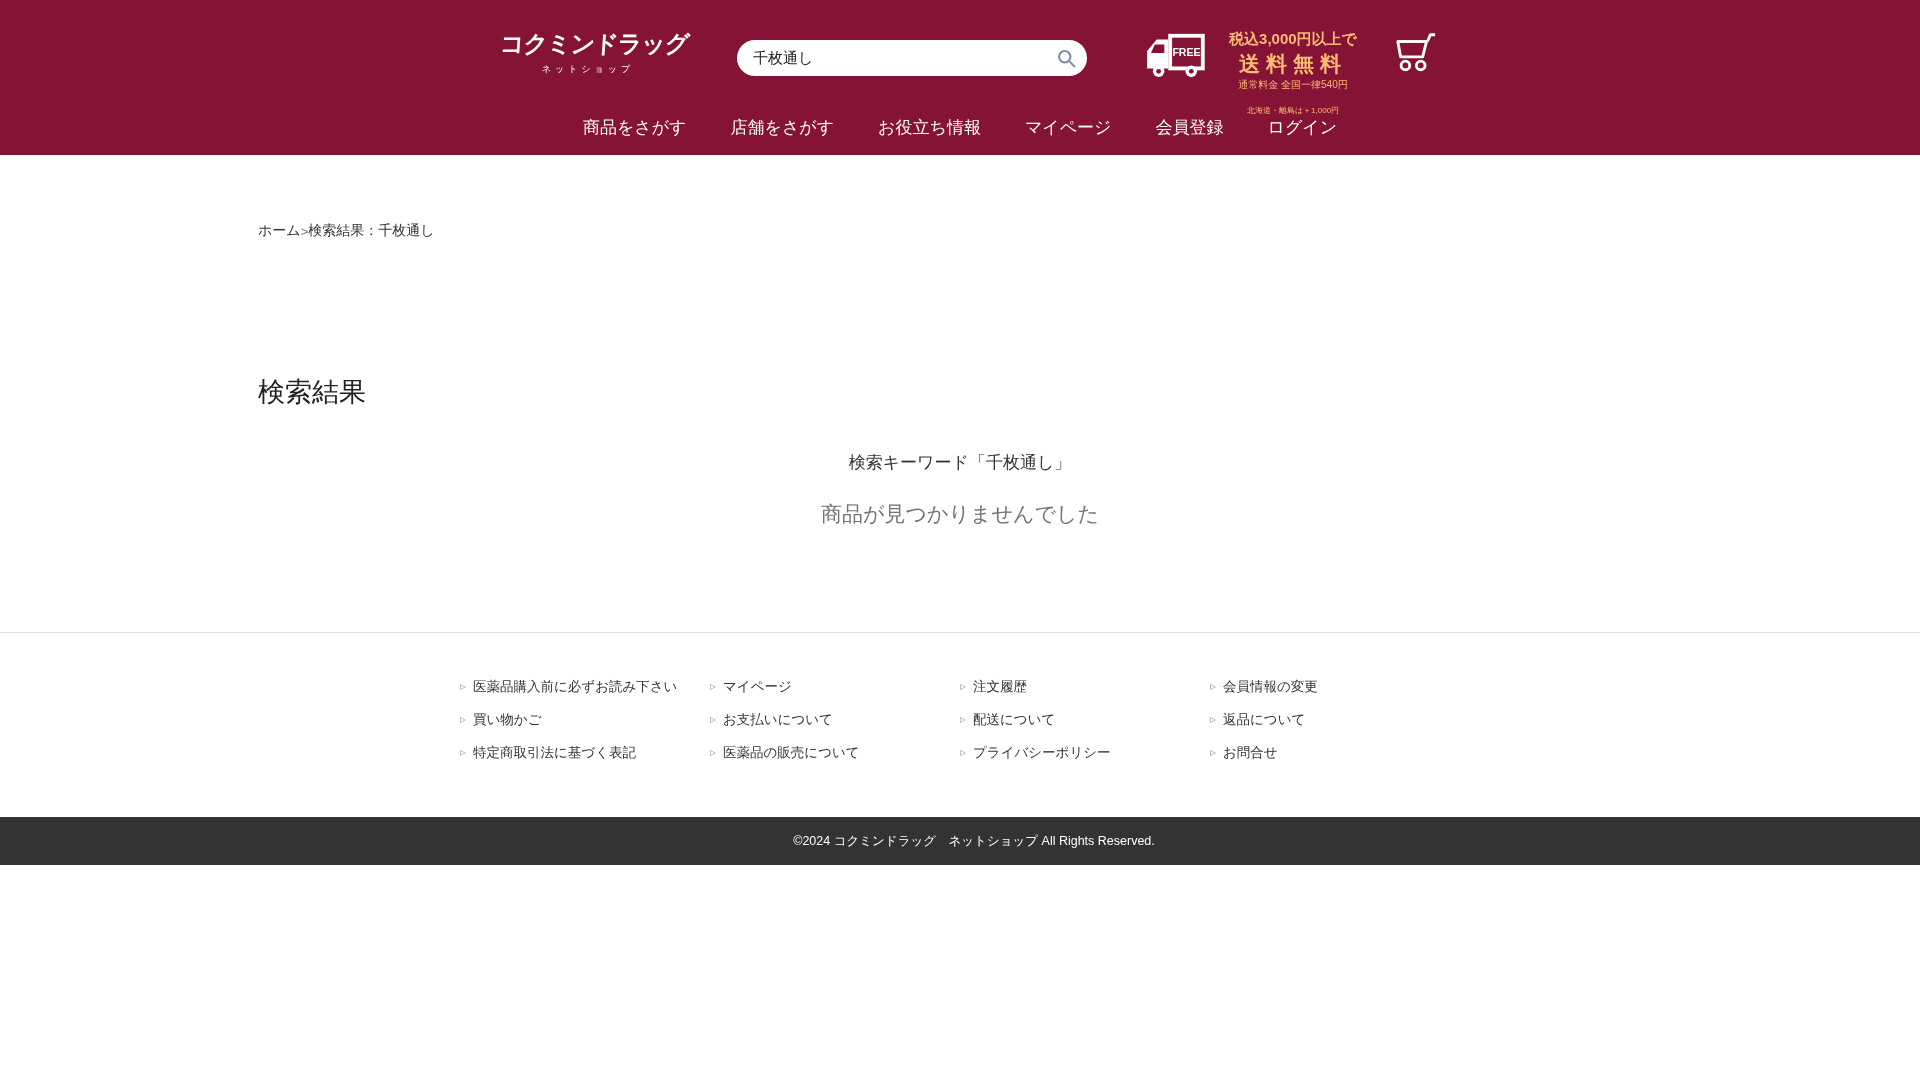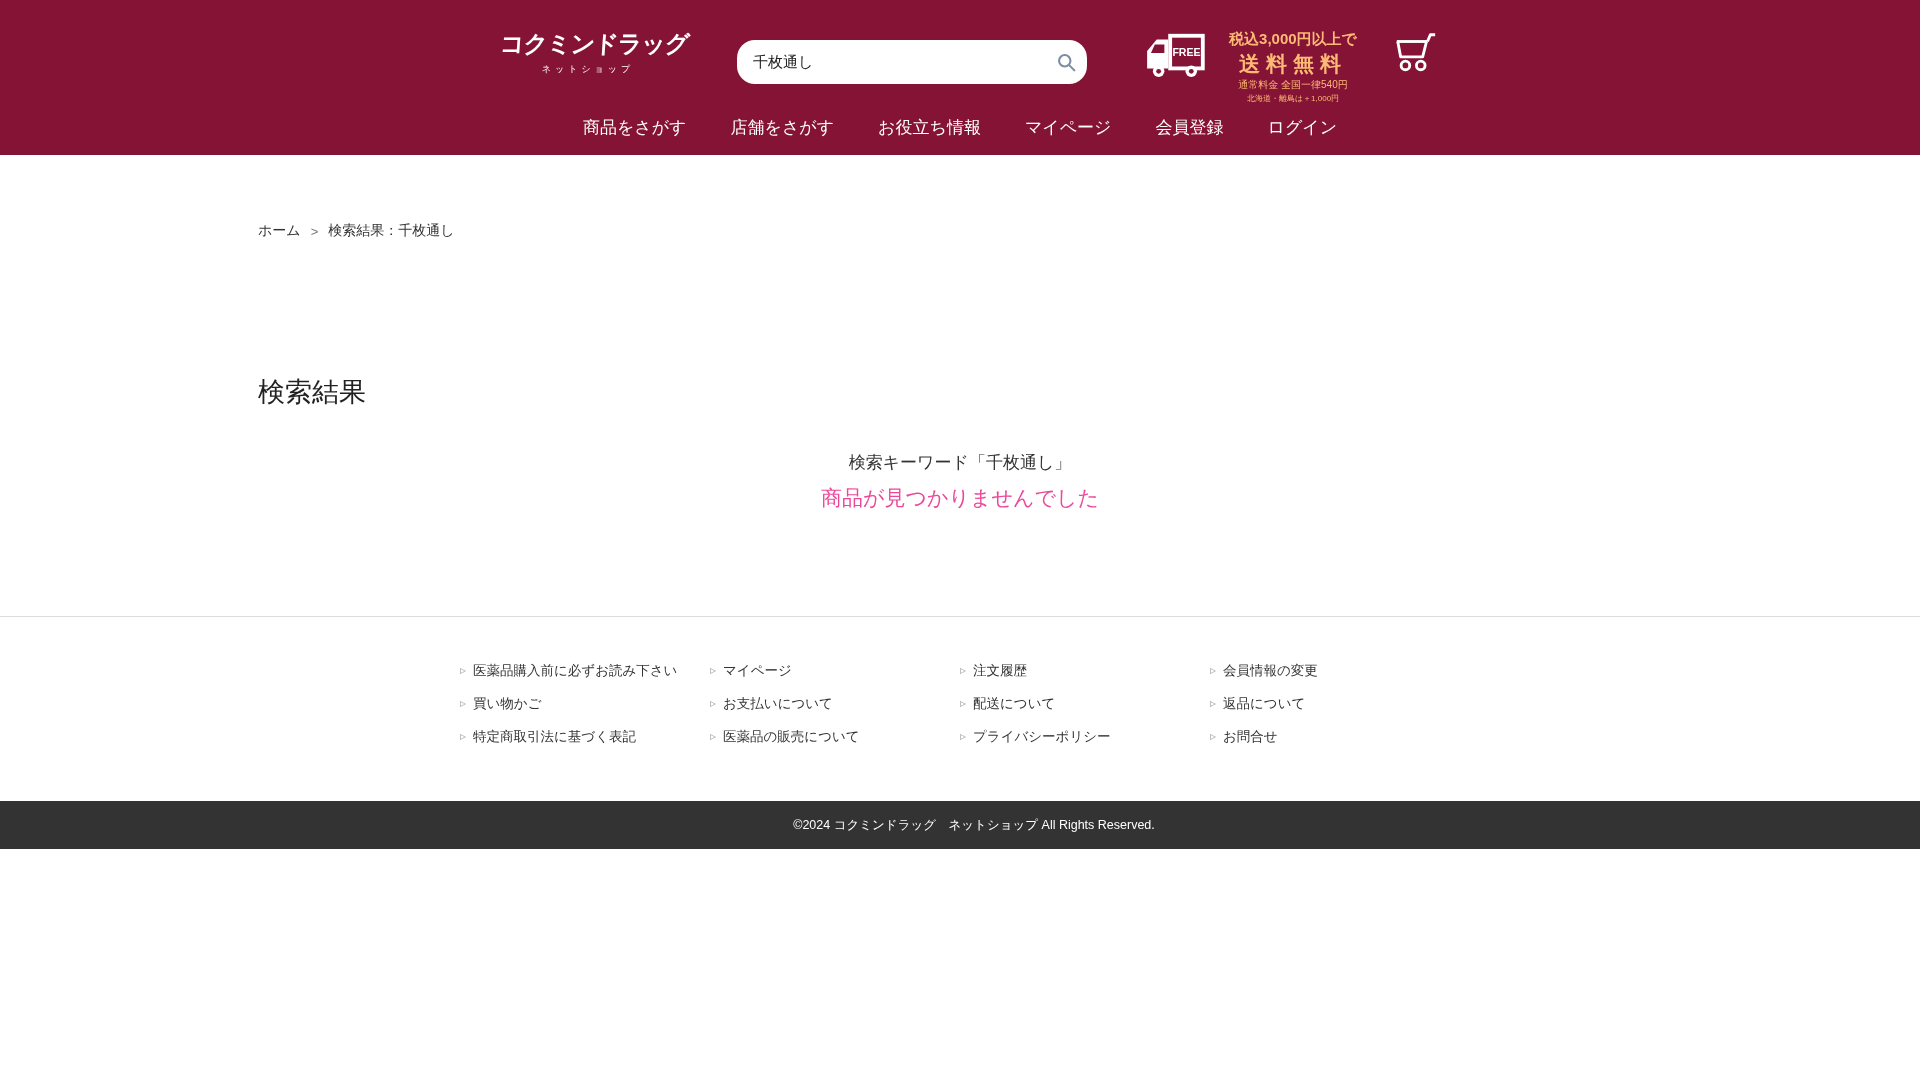--- a/index.html
+++ b/index.html
@@ -7,50 +7,50 @@
     font-family:"Liberation Sans","DejaVu Sans",sans-serif; color:#333; }
 
   
   .header { position:relative; width:1920px; height:155px; background:#851336; }
 
   .logo { position:absolute; left:500px; top:28px; width:176px; text-align:center; cursor:pointer; }
   .logo-title { color:#fff; font-weight:bold; font-size:24px; letter-spacing:-1px;
     transform:skewX(-4deg); white-space:nowrap; }
   .logo-sub { color:#fff; font-size:9px; letter-spacing:4px; margin-top:3px; }
 
-  .searchbox { position:absolute; left:737px; top:40px; width:350px; height:44px;
+  .searchbox { position:absolute; left:737px; top:40px; width:350px; height:36px;
     background:#fff; border-radius:18px; display:flex; align-items:center; padding:0 6px 0 16px; }
   .search-input { flex:1; border:none; outline:none; font-size:15px; color:#222;
     font-family:inherit; background:transparent; }
   .search-btn { border:none; background:transparent; width:30px; height:30px; cursor:pointer;
     display:flex; align-items:center; justify-content:center; }
 
   .shipping { position:absolute; left:1143px; top:30px; display:flex; align-items:flex-start; }
   .ship-text { width:160px; text-align:center; color:#fdba74; margin-left:8px; }
   .ship1 { font-size:15px; font-weight:bold; white-space:nowrap; }
   .ship2 { font-size:21px; font-weight:bold; letter-spacing:6px; margin-top:1px; white-space:nowrap;text-align:center; }
   .ship3 { font-size:10px; margin-top:0; white-space:nowrap; }
-  .ship4 { font-size:8px; margin-top:1px; white-space:nowrap; }
+  .ship4 { font-size:8px; margin-top:13px; white-space:nowrap; }
 
   .cart { position:absolute; left:1392px; top:30px; display:block; cursor:pointer; }
 
   .main-nav { position:absolute; left:0; top:116px; width:1920px;
     display:flex; justify-content:center; gap:44px; }
   .main-nav a { color:#fff; font-size:17px; text-decoration:none; cursor:pointer; white-space:nowrap; }
 
   
   .breadcrumb { margin:67px 0 0 258px; font-size:14px; color:#333;
-    display:flex; align-items:center; gap:10px; }
+    display:flex; align-items:center; }
   .breadcrumb a { color:#333; text-decoration:none; cursor:pointer; }
   .crumb-sep { color:#777; font-size:13px; }
 
   
   .page-title { margin:134px 0 0 258px; font-size:27px; font-weight:400; color:#222; }
   .keyword-line { margin-top:41px; text-align:center; font-size:17px; color:#333; }
-  .no-result { margin-top:10px; text-align:center; font-size:21px; color:#ec4899; }
+  .no-result { margin-top:26px; text-align:center; font-size:21px; color:#737373; }
 
   
   .footer-links { margin-top:104px; border-top:1px solid #ddd; height:185px; padding-top:44px; }
   .footer-grid { width:1000px; margin:0 auto; display:grid;
     grid-template-columns:repeat(4,250px); row-gap:0; }
   .footer-col { display:flex; flex-direction:column; gap:13px; }
   .footer-link { display:flex; align-items:center; height:20px; font-size:13.5px; color:#333;
     text-decoration:none; cursor:pointer; white-space:nowrap; }
   .arrow { color:#aaa; font-size:12px; margin-right:7px; position:relative; top:-1px; }
 

